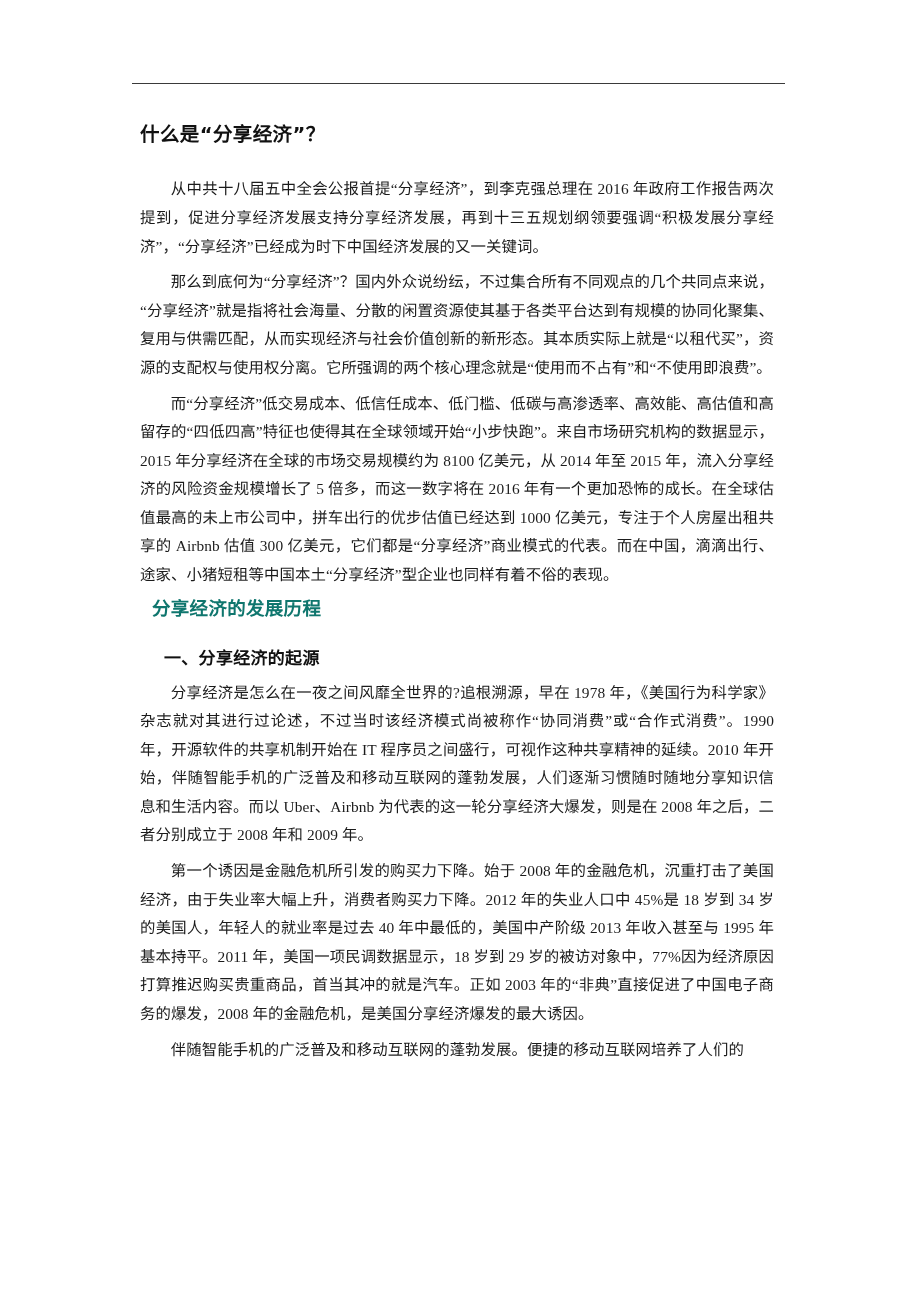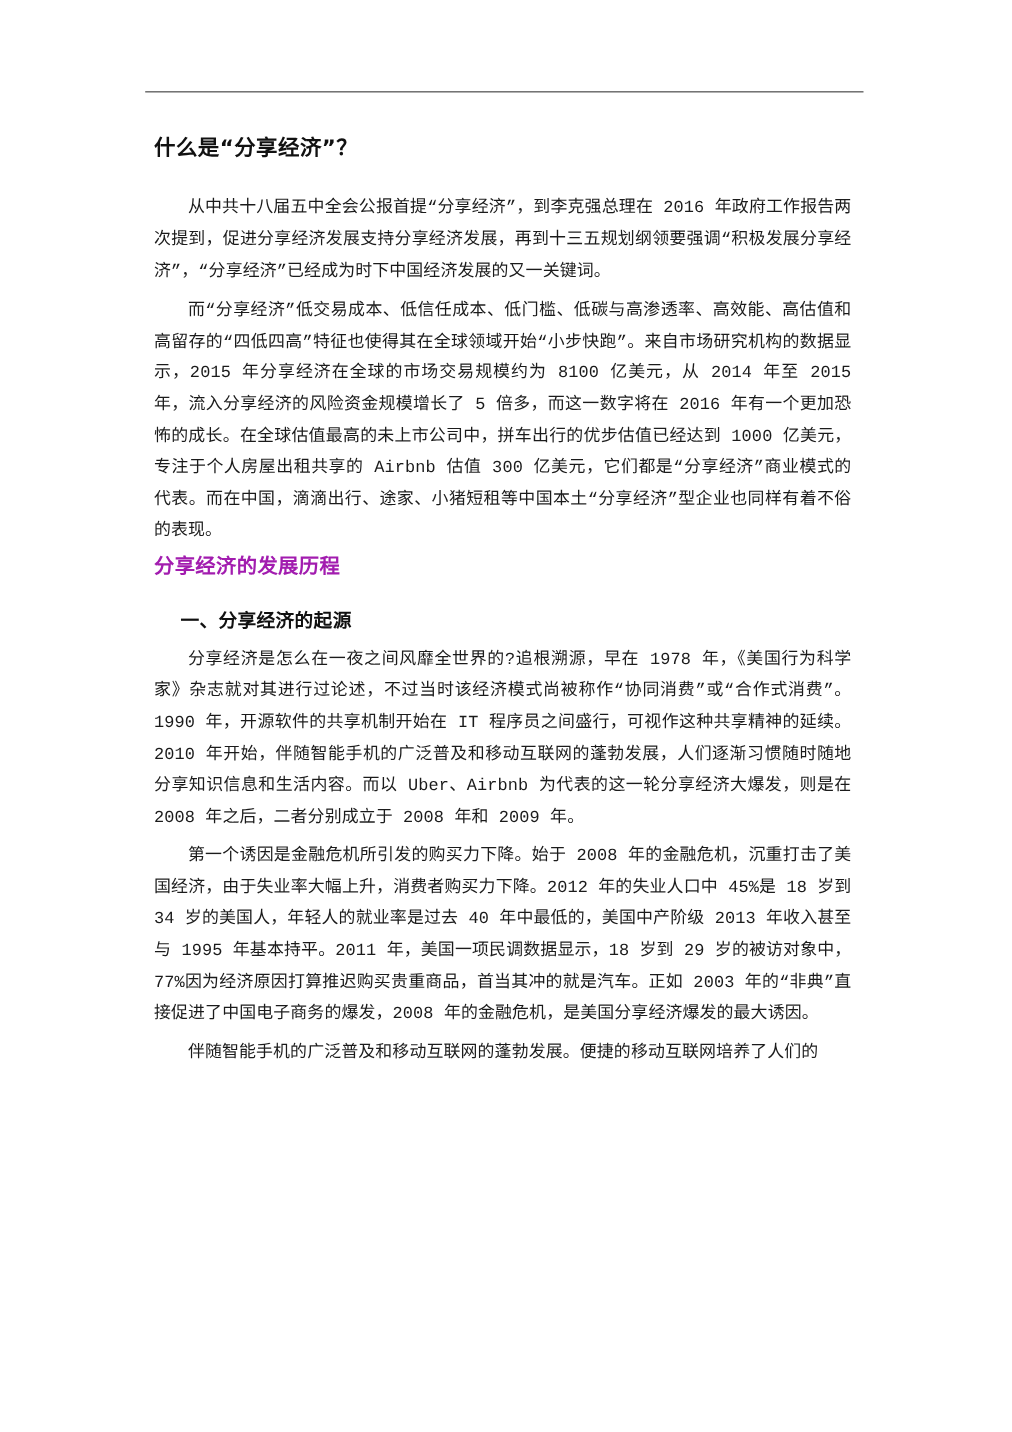--- a/index.html
+++ b/index.html
@@ -43,36 +43,36 @@
     letter-spacing: 0.4px;
     margin: 0 0 28px 0;
     line-height: 1.3;
     color: #111;
   }
   h2.section-title {
     font-family: "DejaVu Sans", "Liberation Sans", sans-serif;
     font-size: 18.5px;
     font-weight: bold;
     letter-spacing: 0.3px;
-    margin: 0 0 26px 0;
+    margin: 0 0 26px 12px;
     line-height: 1.3;
-    color: #a21caf;
+    color: #0f766e;
   }
   h3.sub-title {
     font-family: "DejaVu Sans", "Liberation Sans", sans-serif;
     font-size: 17px;
     font-weight: bold;
     letter-spacing: 0.3px;
     margin: 0 0 8px 0;
     padding-left: 24px;
     line-height: 1.4;
     color: #111;
   }
   p.body-text {
-    font-family: Liberation Mono, monospace;
+    font-family: Liberation Serif, serif;
     font-size: 15.4px;
     line-height: 28.6px;
     margin: 0 11px 7px 0;
     text-indent: 2em;
     text-align: justify;
     text-justify: inter-ideograph;
     color: #1b1b1b;
     letter-spacing: 0.1px;
   }
   .gap-before-section {
@@ -88,20 +88,21 @@
 <div class="page">
 
   <div class="header-rule"></div>
 
   <div class="content">
 
     <h1 class="doc-title">什么是“分享经济”？</h1>
 
     <p class="body-text">从中共十八届五中全会公报首提“分享经济”，到李克强总理在 2016 年政府工作报告两次提到，促进分享经济发展支持分享经济发展，再到十三五规划纲领要强调“积极发展分享经济”，“分享经济”已经成为时下中国经济发展的又一关键词。</p>
 
+    <p class="body-text">那么到底何为“分享经济”？国内外众说纷纭，不过集合所有不同观点的几个共同点来说，“分享经济”就是指将社会海量、分散的闲置资源使其基于各类平台达到有规模的协同化聚集、复用与供需匹配，从而实现经济与社会价值创新的新形态。其本质实际上就是“以租代买”，资源的支配权与使用权分离。它所强调的两个核心理念就是“使用而不占有”和“不使用即浪费”。</p>
 
     <p class="body-text gap-after-para">而“分享经济”低交易成本、低信任成本、低门槛、低碳与高渗透率、高效能、高估值和高留存的“四低四高”特征也使得其在全球领域开始“小步快跑”。来自市场研究机构的数据显示，2015 年分享经济在全球的市场交易规模约为 8100 亿美元，从 2014 年至 2015 年，流入分享经济的风险资金规模增长了 5 倍多，而这一数字将在 2016 年有一个更加恐怖的成长。在全球估值最高的未上市公司中，拼车出行的优步估值已经达到 1000 亿美元，专注于个人房屋出租共享的 Airbnb 估值 300 亿美元，它们都是“分享经济”商业模式的代表。而在中国，滴滴出行、途家、小猪短租等中国本土“分享经济”型企业也同样有着不俗的表现。</p>
 
     <h2 class="section-title gap-before-section">分享经济的发展历程</h2>
 
     <h3 class="sub-title">一、分享经济的起源</h3>
 
     <p class="body-text">分享经济是怎么在一夜之间风靡全世界的?追根溯源，早在 1978 年，《美国行为科学家》杂志就对其进行过论述，不过当时该经济模式尚被称作“协同消费”或“合作式消费”。1990 年，开源软件的共享机制开始在 IT 程序员之间盛行，可视作这种共享精神的延续。2010 年开始，伴随智能手机的广泛普及和移动互联网的蓬勃发展，人们逐渐习惯随时随地分享知识信息和生活内容。而以 Uber、Airbnb 为代表的这一轮分享经济大爆发，则是在 2008 年之后，二者分别成立于 2008 年和 2009 年。</p>
 
 

